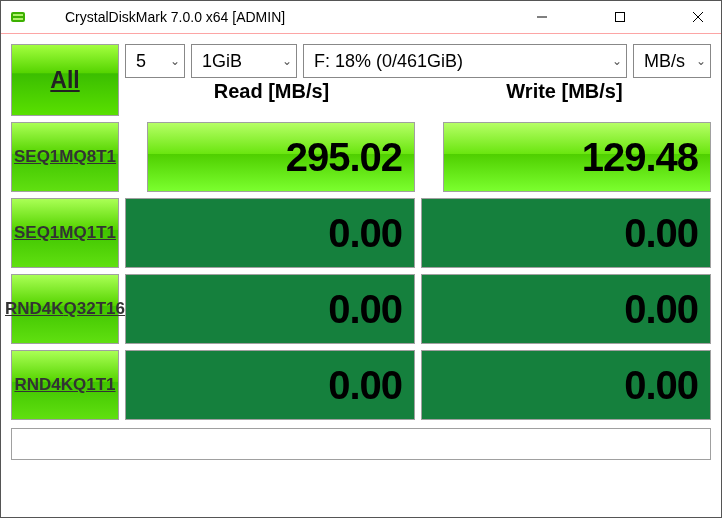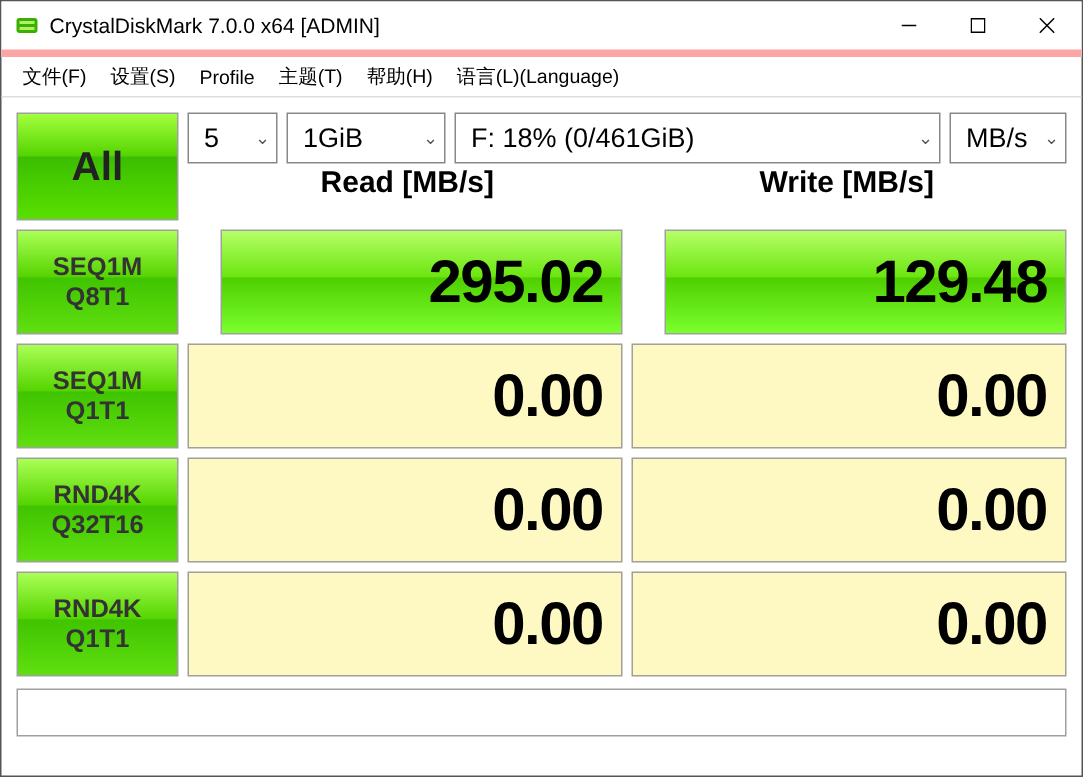--- a/index.html
+++ b/index.html
@@ -18,21 +18,22 @@
     display: flex;
     flex-direction: column;
     background: #fff;
   }
   
   .titlebar {
     height: 32px;
     display: flex;
     align-items: center;
     background: #fff;
-    border-bottom: 5px solid #fca5a5;
+    border-bottom: 1px solid #fca5a5;
+    gap: 32px;
   }
   .title-icon {
     width: 18px;
     height: 18px;
     margin: 0 6px 0 8px;
     display: flex;
     align-items: center;
     justify-content: center;
   }
   .title-text {
@@ -77,25 +78,26 @@
     gap: 6px;
     align-items: stretch;
     height: 72px;
   }
   .all-btn {
     width: 108px;
     height: 72px;
     border: 1px solid #a0a0a0;
     background: linear-gradient(to bottom, #a3ff3f 0%, #55d400 40%, #3bbe00 41%, #59e000 100%);
     display:flex;align-items:center;justify-content:center;
-    font-size: 27px;
+    font-size: 23px;
     font-weight: bold;
     color: #222;
     position:relative;
     box-sizing:border-box;
+    text-decoration:underline;
   }
   .dropdowns {
     display:flex;
     flex-direction:column;
     gap:2px;
     flex:1;
   }
   .dd-row {
     display:flex;
     gap:6px;
@@ -127,34 +129,35 @@
 
   .row {
     display:flex;
     gap:6px;
     height:70px;
   }
   .testbtn {
     width:108px;
     border:1px solid #a0a0a0;
     background: linear-gradient(to bottom, #aaff55 0%, #55d400 45%, #40c400 46%, #60e010 100%);
-    display:flex;flex-direction:column;align-items:center;justify-content:center;
+    display:flex;flex-direction:row;align-items:center;justify-content:center;
     font-size:17px;font-weight:bold;color:#333;
     box-sizing:border-box;line-height:1.15;
     position:relative;
+    text-decoration:underline;
   }
   .cell {
     flex:1;
     border:1px solid #a0a0a0;
     display:flex;align-items:center;justify-content:flex-end;
     padding:0 12px;
     font-size:40px;
     font-weight:600;
     box-sizing:border-box;
-    background:#fef9c3;
+    background:#15803d;
     font-family: Arial, sans-serif;
     letter-spacing:-1px;
   }
   .cell.green {
     background: linear-gradient(to bottom, #b6ff66 0%, #6be610 45%, #4fcf00 46%, #7bff2e 100%);
     margin-left: 22px;
   }
   .statusbar {
     height:32px;
     border:1px solid #a0a0a0;
@@ -188,28 +191,20 @@
         </svg>
     </div>
     <div class="win-btn">
       <svg width="10" height="10">
           <line x1="0" y1="0" x2="10" y2="10" stroke="#000" stroke-width="1"></line>
           <line x1="10" y1="0" x2="0" y2="10" stroke="#000" stroke-width="1"></line>
         </svg>
     </div>
   </div>
 
-  <div class="menubar">
-    <div class="menuitem">文件(F)</div>
-    <div class="menuitem">设置(S)</div>
-    <div class="menuitem">Profile</div>
-    <div class="menuitem">主题(T)</div>
-    <div class="menuitem">帮助(H)</div>
-    <div class="menuitem">语言(L)(Language)</div>
-  </div>
 
   <div class="content">
 
     <div class="toprow">
       <div class="all-btn">
         <span>All</span>
       </div>
       <div class="dropdowns">
         <div class="dd-row">
           <div class="combo" style="width:60px">

